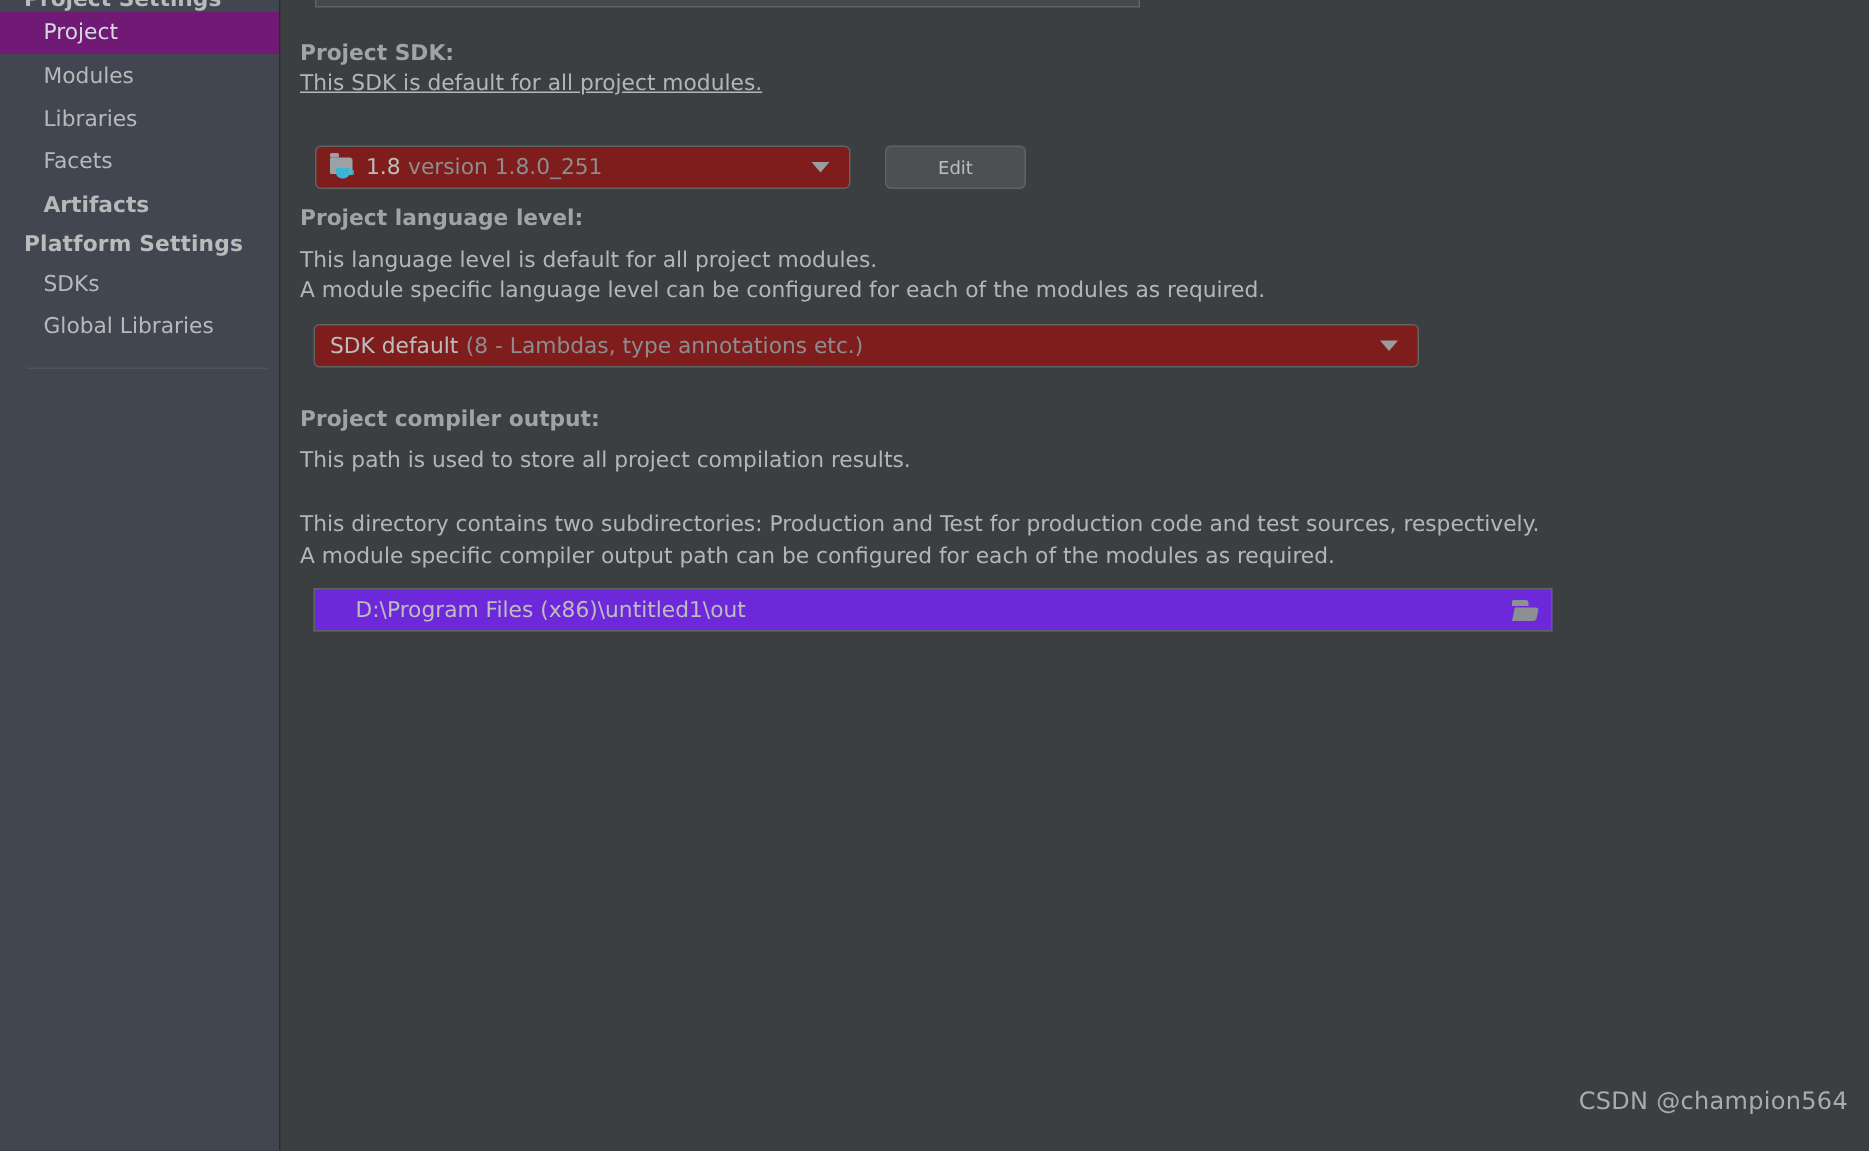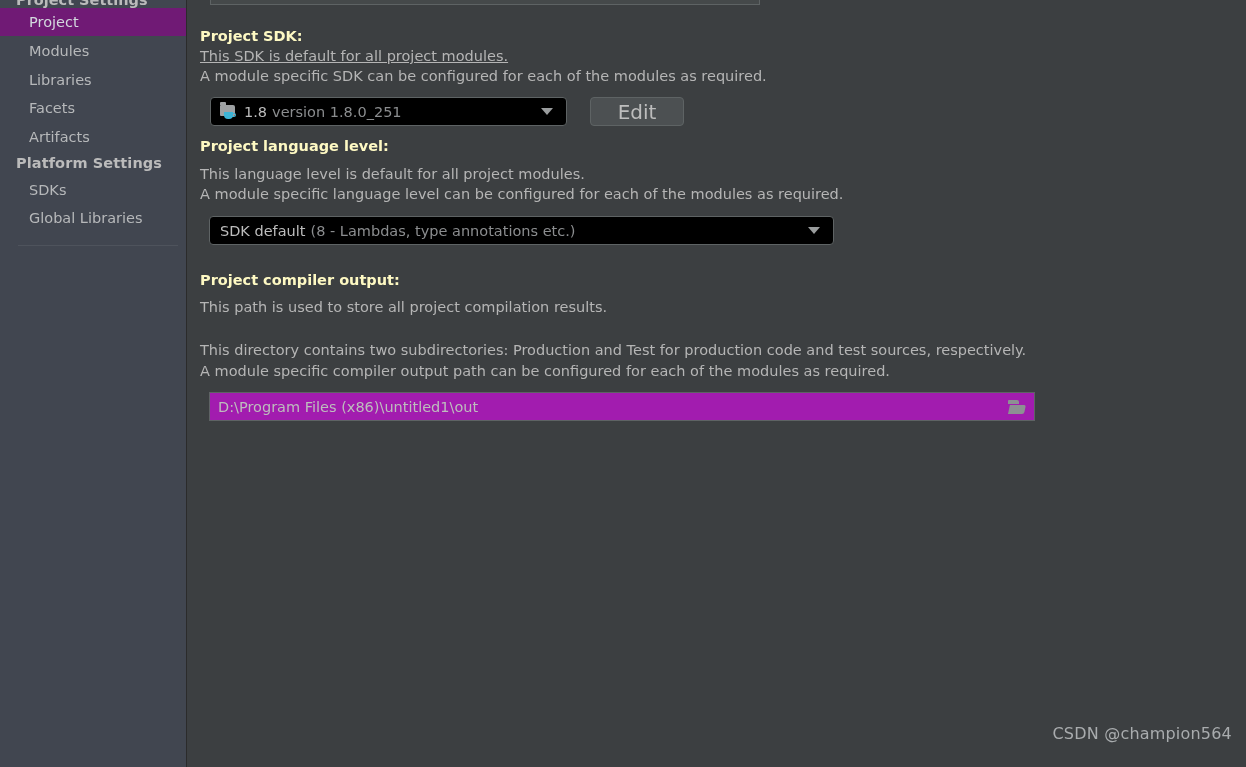--- a/index.html
+++ b/index.html
@@ -80,35 +80,35 @@
     width: 1058px;
     height: 767px;
     background: #3c3f41;
     overflow: hidden;
   }
 
   .sec-title {
     position: absolute;
     font-size: 14.5px;
     font-weight: bold;
-    color: #fef9c3;
+    color: #a3a3a3;
     white-space: nowrap;
   }
   .sec-line {
     position: absolute;
     font-size: 14.5px;
     color: #b5b5b5;
     white-space: nowrap;
   }
 
   
   .combo {
     position: absolute;
     box-sizing: border-box;
-    background: #000000;
+    background: #7f1d1d;
     border: 1px solid #5e6364;
     border-radius: 4px;
     height: 29px;
     display: flex;
     align-items: center;
     cursor: default;
   }
   .combo .combo-text {
     font-size: 14.5px;
     color: #bdbdbd;
@@ -172,39 +172,40 @@
   }
 
   
   .btn {
     position: absolute;
     box-sizing: border-box;
     background: #4c5052;
     border: 1px solid #5e6364;
     border-radius: 4px;
     color: #bdbdbd;
-    font-size: 20px;
+    font-size: 12px;
     font-family: "DejaVu Sans", "Liberation Sans", sans-serif;
     display: flex;
     align-items: center;
     justify-content: center;
     cursor: default;
     padding: 0;
   }
 
   
   .textfield {
     position: absolute;
     box-sizing: border-box;
-    background: #a21caf;
+    background: #6d28d9;
     border: 1px solid #5e6364;
     height: 29px;
     display: flex;
     align-items: center;
     cursor: text;
+    padding-left: 19px;
   }
   .textfield .tf-text {
     font-size: 14.5px;
     color: #bdbdbd;
     margin-left: 8px;
     white-space: nowrap;
     overflow: hidden;
     flex: 1 1 auto;
   }
   .browse-icon {
@@ -273,21 +274,21 @@
     </div>
     <div class="side-item" style="top:37px;">
       <span class="side-label">Modules</span>
     </div>
     <div class="side-item" style="top:94px;">
       <span class="side-label">Facets</span>
     </div>
     <div class="side-item" style="top:66px;">
       <span class="side-label">Libraries</span>
     </div>
-    <div class="side-item" style="top:123px;">
+    <div class="side-item" style="top:123px;font-weight:bold;">
       <span class="side-label">Artifacts</span>
     </div>
 
     <div class="side-group-title" style="top:155px;">Platform Settings</div>
 
     <div class="side-item" style="top:176px;">
       <span class="side-label">SDKs</span>
     </div>
     <div class="side-item" style="top:204px;">
       <span class="side-label">Global Libraries</span>
@@ -296,41 +297,40 @@
     <div class="side-sep" style="top:245px;"></div>
 
   </div>
 
   <div id="main">
 
     <div class="top-cut-field" style="left:22px; top:-24px; width:550px; height:29px;"></div>
 
     <div class="sec-title" style="left:12px; top:28px;">Project SDK:</div>
     <div class="sec-line" style="left:12px; top:48px;text-decoration:underline;">This SDK is default for all project modules.</div>
-    <div class="sec-line" style="left:12px; top:68px;">A module specific SDK can be configured for each of the modules as required.</div>
 
     <div class="combo" style="left:22px; top:97px; width:357px;">
       <span class="sdk-icon">
         <span class="fold"></span>
         <span class="cup"></span>
       </span>
       <span class="combo-text">
         <span>1.8</span>
         <span class="muted">version 1.8.0_251</span>
       </span>
       <span class="arrow-down"></span>
     </div>
 
     <button class="btn" style="left:402px; top:97px; width:94px; height:29px;">Edit</button>
 
     <div class="sec-title" style="left:12px; top:138px;">Project language level:</div>
     <div class="sec-line" style="left:12px; top:166px;">This language level is default for all project modules.</div>
     <div class="sec-line" style="left:12px; top:186px;">A module specific language level can be configured for each of the modules as required.</div>
 
-    <div class="combo" style="left:21px; top:216px; width:625px;">
+    <div class="combo" style="left:21px; top:216px; width:737px;">
       <span class="combo-text" style="margin-left:10px;">
         <span>SDK default</span>
         <span class="muted">(8 - Lambdas, type annotations etc.)</span>
       </span>
       <span class="arrow-down"></span>
     </div>
 
     <div class="sec-title" style="left:12px; top:272px;">Project compiler output:</div>
     <div class="sec-line" style="left:12px; top:299px;">This path is used to store all project compilation results.</div>
     <div class="sec-line" style="left:12px; top:342px;">This directory contains two subdirectories: Production and Test for production code and test sources, respectively.</div>

